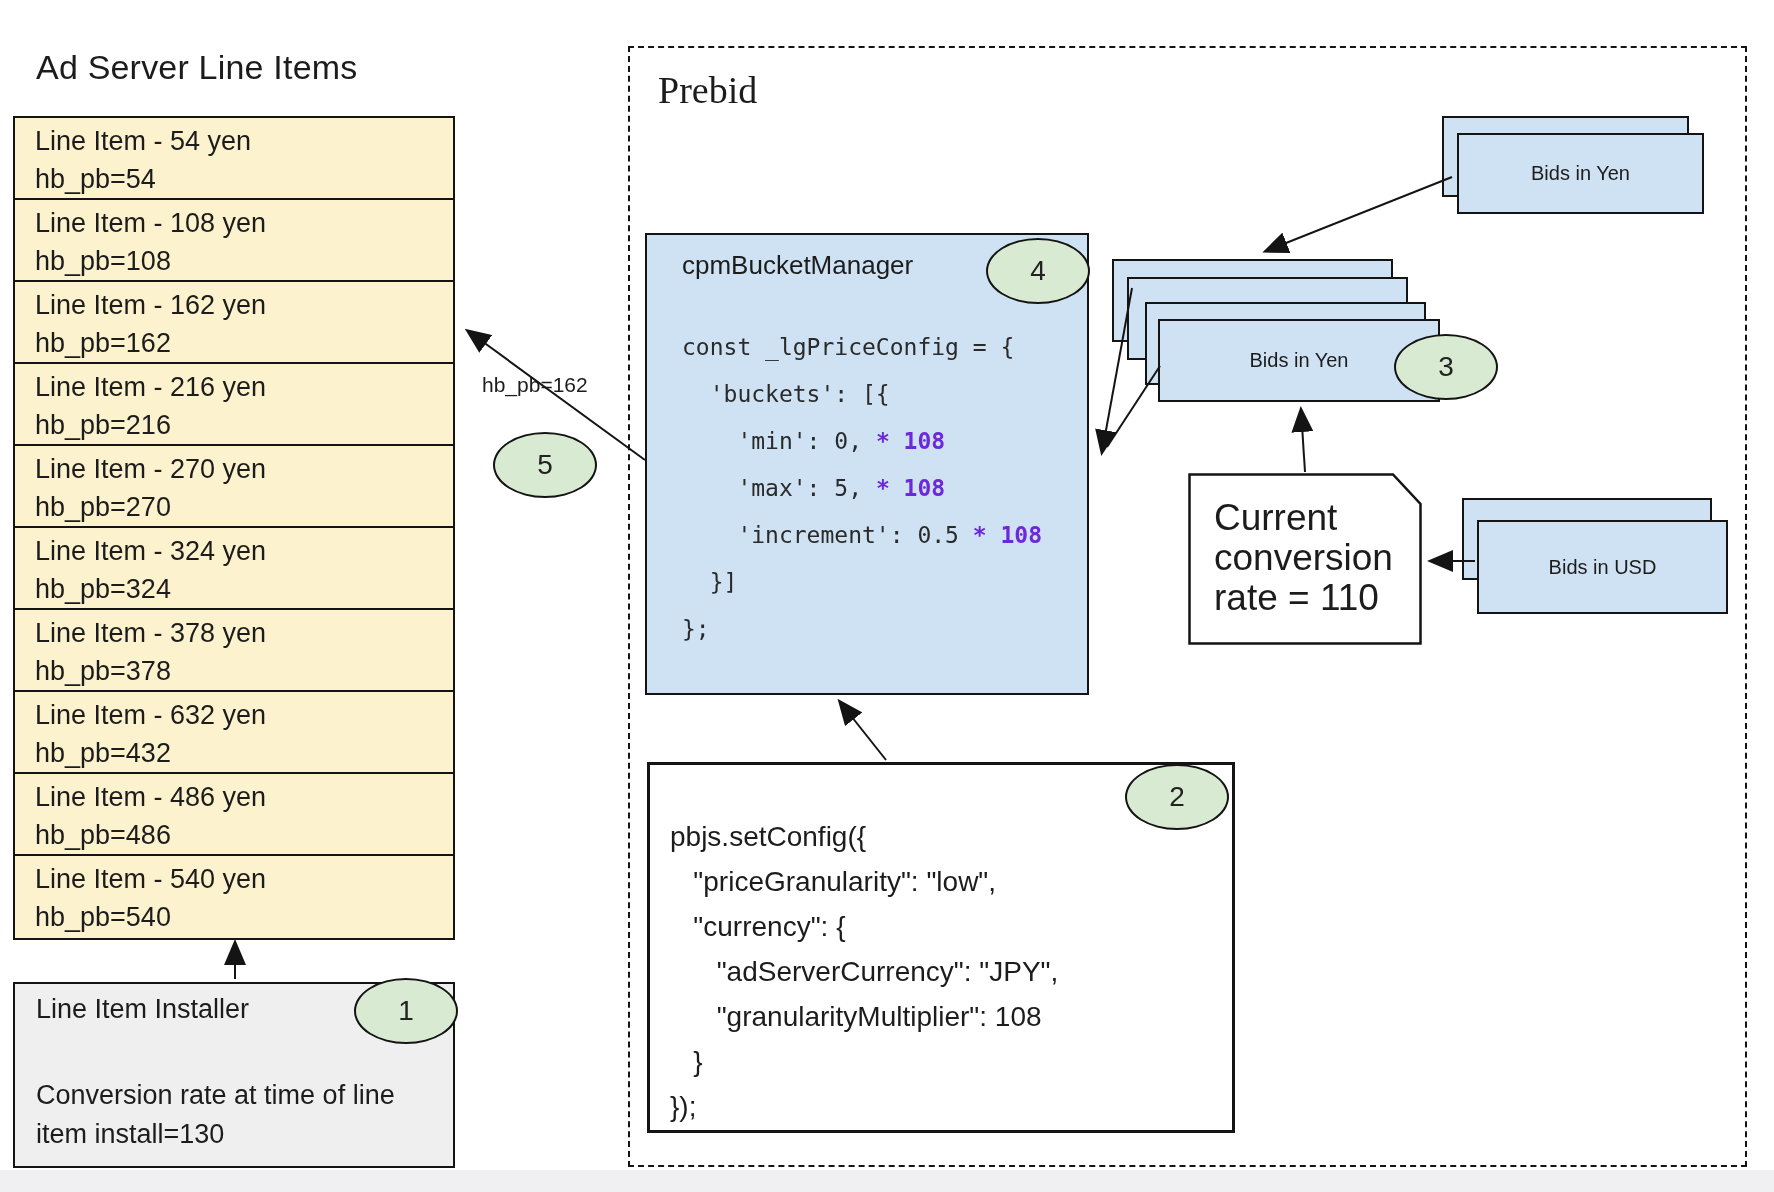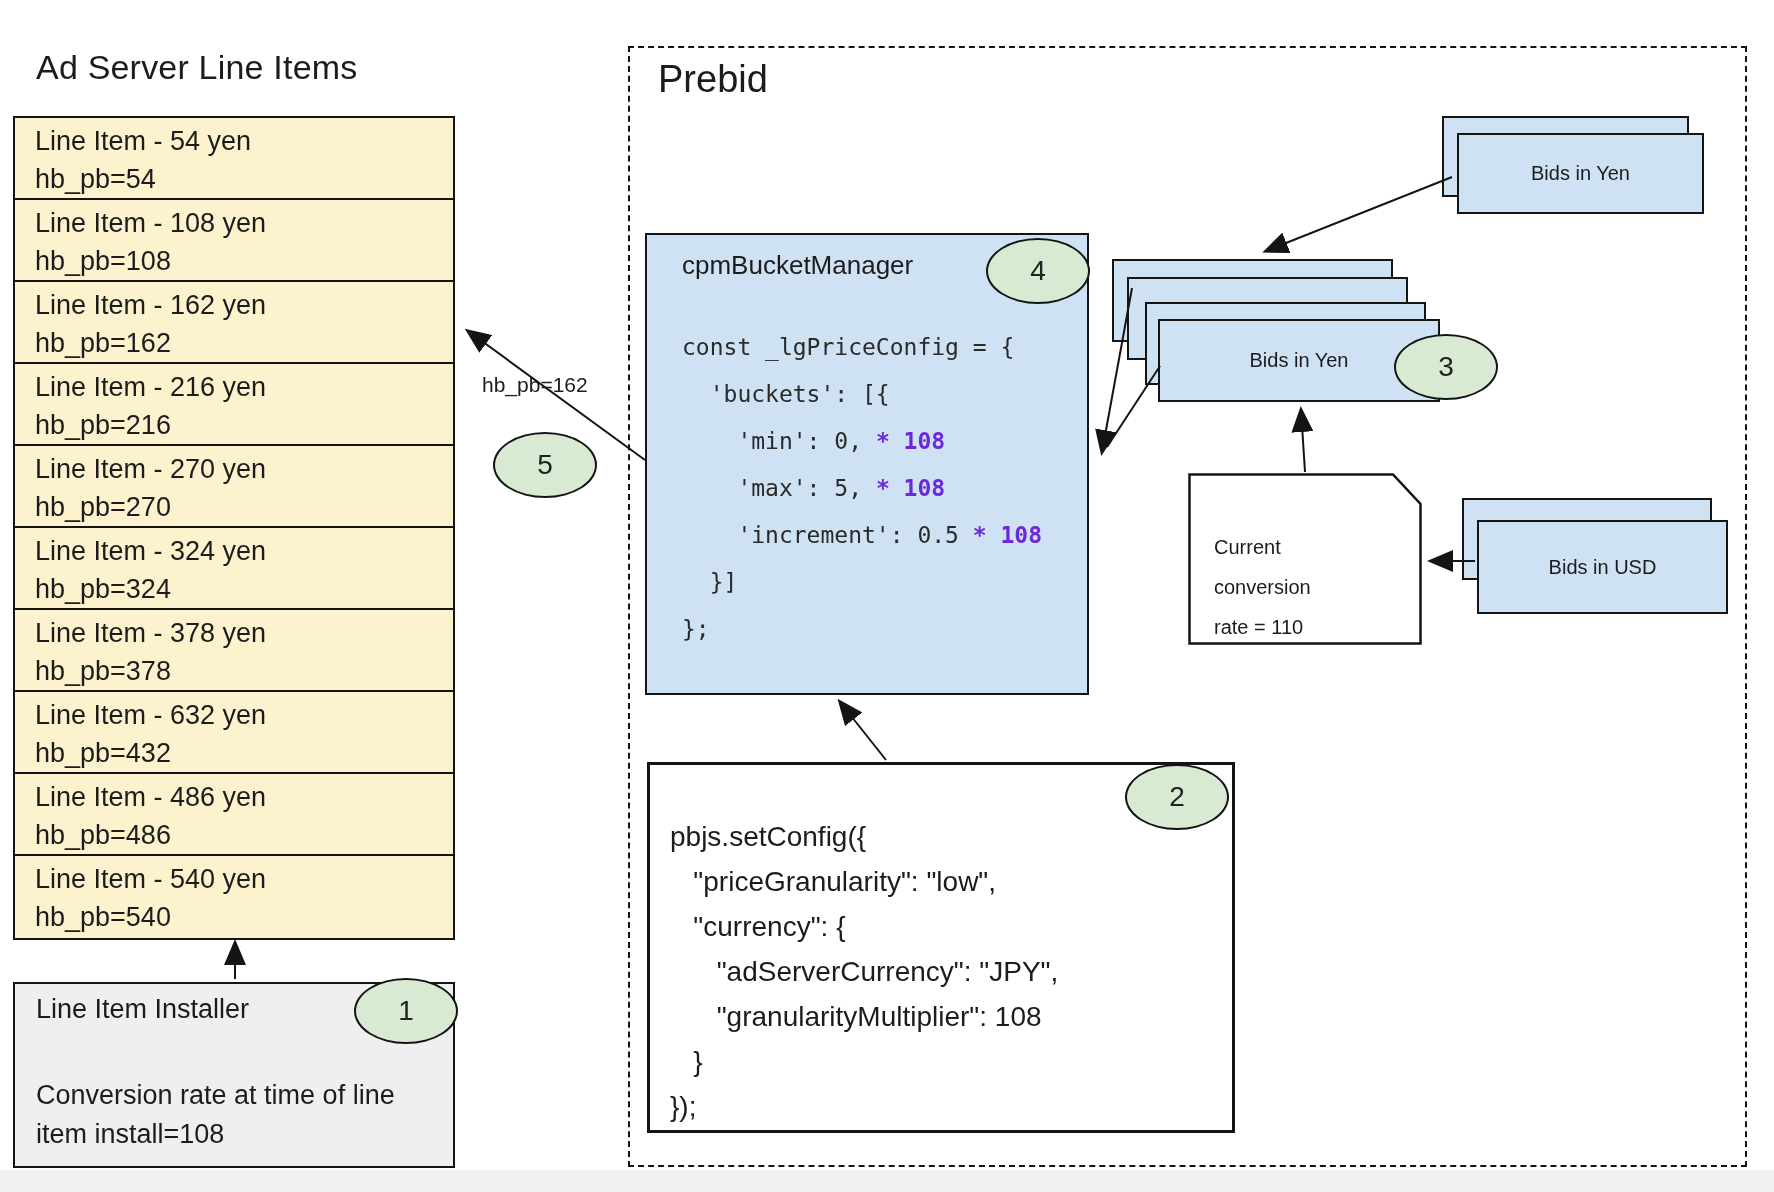--- a/index.html
+++ b/index.html
@@ -11,35 +11,35 @@
   
   .page-title{left:36px;top:48px;font-size:34px;letter-spacing:0.2px;}
   .li-table{left:13px;top:116px;width:442px;border:2px solid #141414;box-sizing:border-box;background:var(--yellow);}
   .li-row{height:82px;box-sizing:border-box;border-bottom:2px solid #141414;padding:4px 12px 0 20px;font-size:27px;line-height:38px;}
   .li-row:last-child{border-bottom:none;}
   .installer{left:13px;top:982px;width:442px;height:186px;border:2px solid #141414;box-sizing:border-box;background:var(--gray);}
   .installer-title{left:36px;top:994px;font-size:27px;}
   .installer-note{left:36px;top:1076px;width:380px;font-size:27px;line-height:39px;}
   
   .prebid-box{left:628px;top:46px;width:1119px;height:1121px;border:2px dashed #141414;box-sizing:border-box;}
-  .prebid-label{left:658px;top:58px;font-size:38px;}
+  .prebid-label{left:658px;top:68px;font-size:38px;font-family:Liberation Serif, serif;}
   
   .cpm-box{left:645px;top:233px;width:444px;height:462px;border:2px solid #141414;box-sizing:border-box;background:var(--blue);}
   .cpm-title{left:682px;top:250px;font-size:26px;}
   .cpm-code{left:682px;top:324px;font-family:"DejaVu Sans Mono",monospace;font-size:23px;line-height:47px;white-space:pre;color:#2a2a2a;}
   .cpm-code b{font-weight:bold;color:#6d28d9;}
   
   .pbjs-box{left:647px;top:762px;width:588px;height:371px;border:3px solid #141414;box-sizing:border-box;background:#ffffff;}
   .pbjs-code{left:670px;top:814px;font-size:28px;line-height:45px;white-space:pre;}
   
   .card{position:absolute;background:var(--blue);border:2px solid #141414;box-sizing:border-box;
         display:flex;align-items:center;justify-content:center;font-size:20px;}
   
   .conv-box{left:1188px;top:473px;width:234px;height:172px;}
-  .conv-text{left:1214px;top:498px;font-size:20px;line-height:40px;white-space:pre-line;margin-top:29px;}
+  .conv-text{left:1214px;top:498px;font-size:37px;line-height:40px;white-space:pre-line;}
   
   .badge{position:absolute;width:104px;height:66px;border:2px solid #141414;border-radius:50%;
          background:var(--green);box-sizing:border-box;display:flex;align-items:center;justify-content:center;
          font-size:28px;color:#222;}
   
   .hb-label{left:478px;top:372px;font-size:21px;background:#ffffff;padding:1px 4px;}
   
   #overlay{position:absolute;left:0;top:0;pointer-events:none;}
   .bottom-strip{left:0;top:1170px;width:1774px;height:22px;background:#f0f0f3;}
 </style>
@@ -97,21 +97,21 @@
     </div>
 
     <div class="li-row">
       <div>Line Item - 540 yen</div>
       <div>hb_pb=540</div>
     </div>
   </div>
 
   <div class="abs installer"></div>
   <div class="abs installer-title">Line Item Installer</div>
-  <div class="abs installer-note">Conversion rate at time of line item install=108</div>
+  <div class="abs installer-note">Conversion rate at time of line item install=130</div>
   <div class="badge" style="left:354px;top:978px;">1</div>
 
   <div class="abs prebid-box"></div>
   <div class="abs prebid-label">Prebid</div>
 
   <div class="abs cpm-box"></div>
   <div class="abs cpm-title">cpmBucketManager</div>
   <div class="abs cpm-code"><div><span>const _lgPriceConfig = {</span></div><div><span>  'buckets': [{</span></div><div><span>    'min': 0, </span><b>* 108</b></div><div><span>    'max': 5, </span><b>* 108</b></div><div><span>    'increment': 0.5 </span><b>* 108</b></div><div><span>  }]</span></div><div><span>};</span></div></div>
   <div class="badge" style="left:986px;top:238px;">4</div>
 

